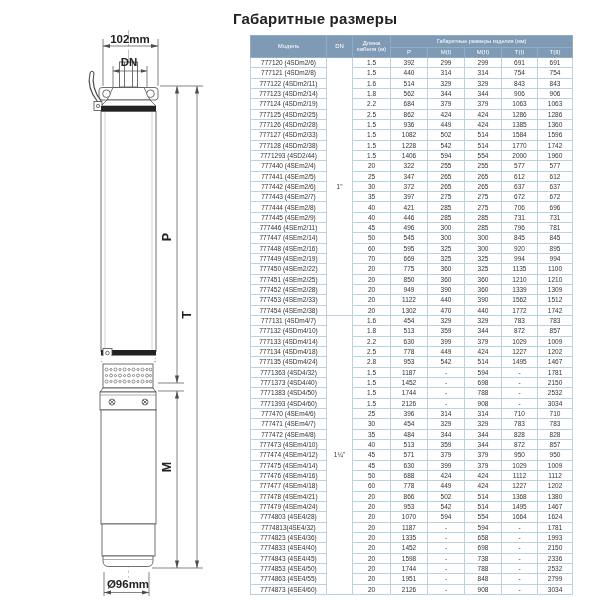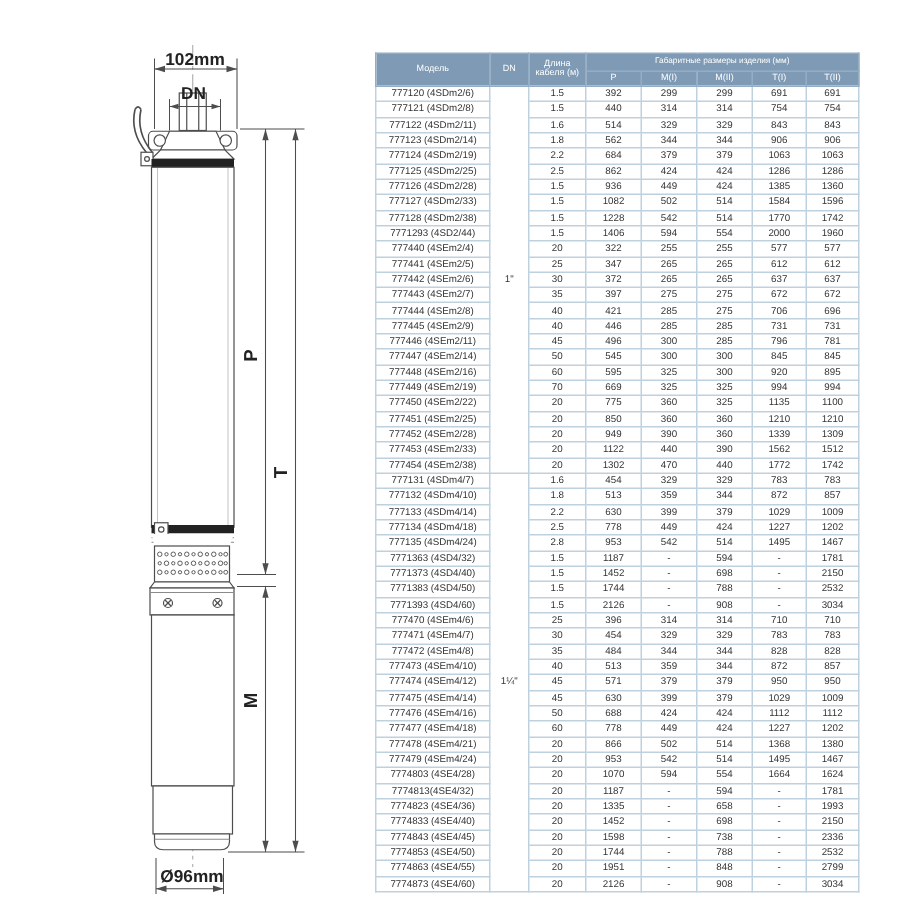--- a/index.html
+++ b/index.html
@@ -18,20 +18,21 @@
                  height:9.34px;line-height:9.3px;overflow:hidden;white-space:nowrap;
                  vertical-align:middle;}
   .spec-table td.dn{font-size:6.5px;color:#333;background:#fff;}
   svg text{font-family:"Liberation Sans", sans-serif;}
 </style>
 </head>
 <body>
 
 <div class="page">
 
+  <div class="title">Габаритные размеры</div>
 
   <svg class="diagram" viewBox="0 0 230 600">
     <g stroke="#4d4d4d" stroke-width="0.8" fill="none">
 
       <line x1="128.5" y1="30" x2="128.5" y2="578" stroke="#999" stroke-width="0.6" stroke-dasharray="11 3 2.5 3"></line>
 
       <g>
         <rect x="119.5" y="62" width="18" height="25" fill="#fff"></rect>
         <line x1="124.5" y1="62" x2="124.5" y2="87"></line>
         <line x1="132.5" y1="62" x2="132.5" y2="87"></line>

